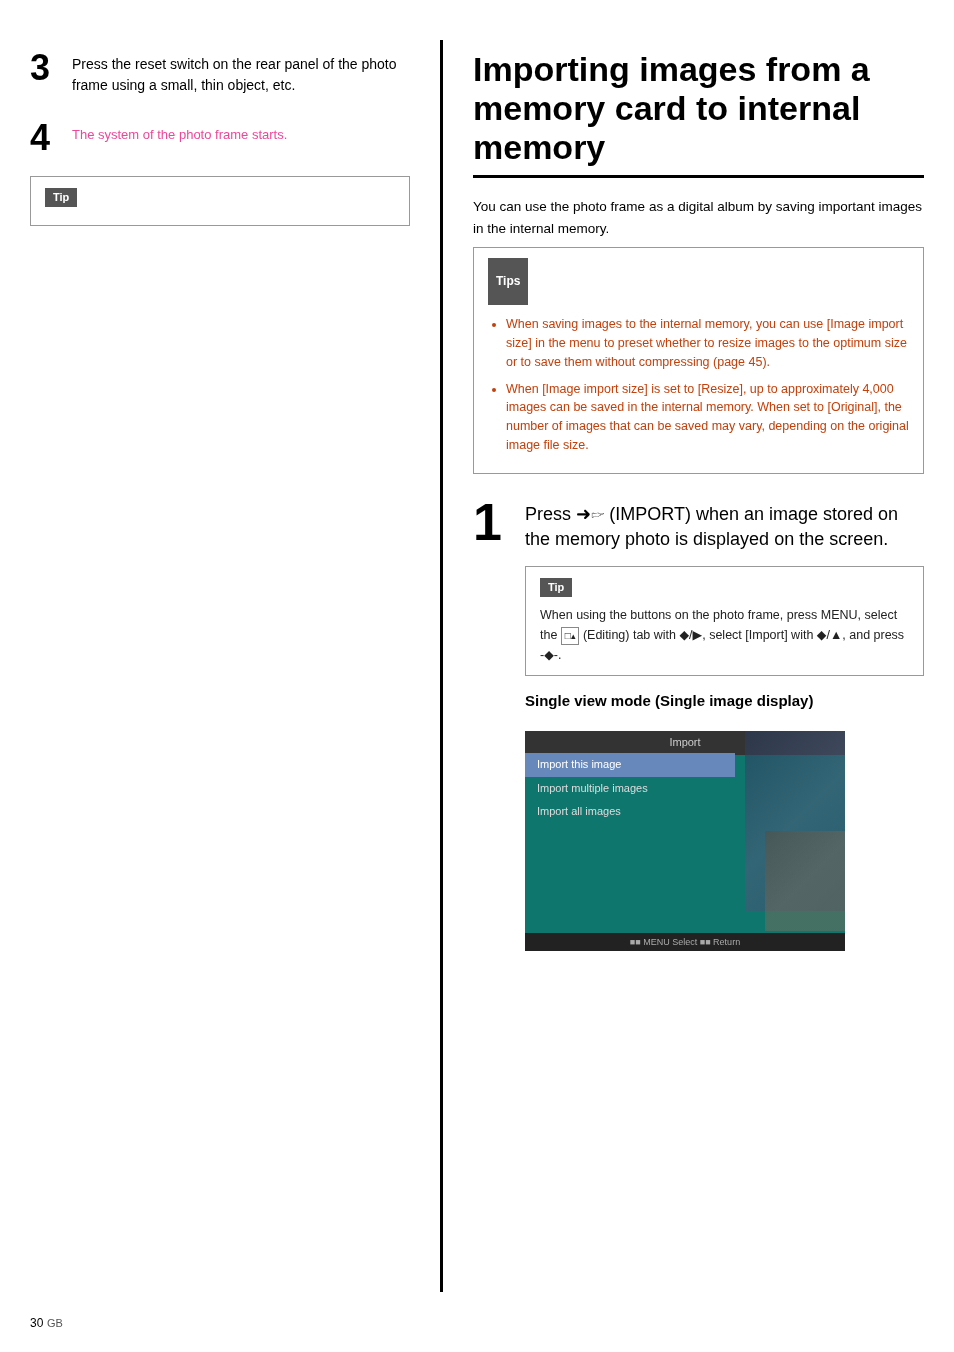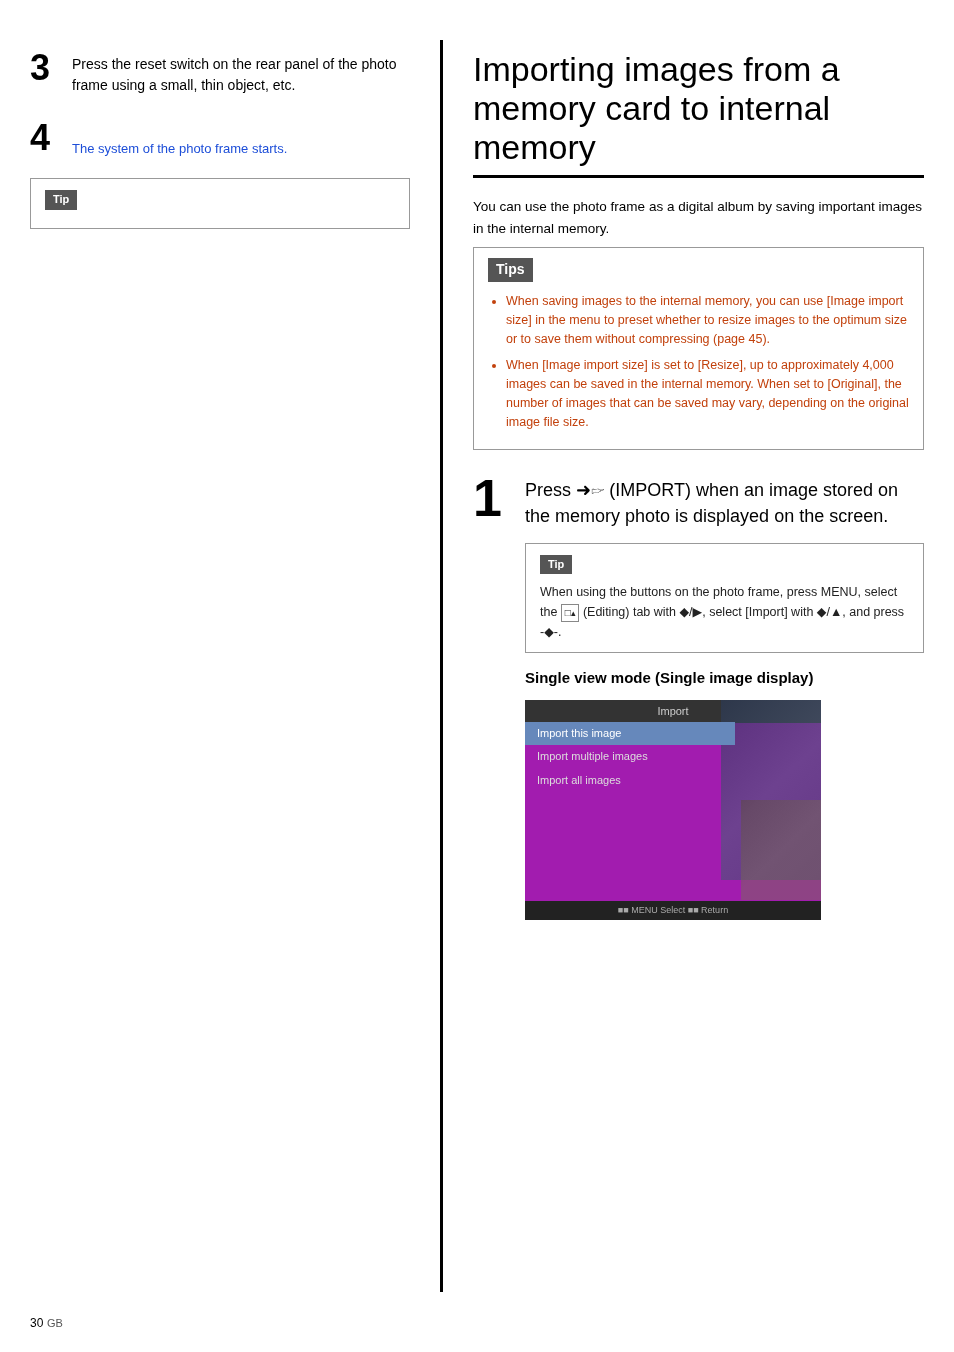--- a/index.html
+++ b/index.html
@@ -59,22 +59,22 @@
     }
 
     .step-text {
       font-size: 14px;
       line-height: 1.5;
       margin-bottom: 4px;
     }
 
     .sub-text {
       font-size: 13px;
-      color: #1d4ed8;
-      margin-top: 16px;
+      color: #ec4899;
+      margin-top: 2px;
     }
 
     
     .tip-box {
       border: 1px solid #999;
       padding: 10px 14px;
       margin-top: 16px;
       margin-bottom: 10px;
     }
 
@@ -91,21 +91,21 @@
 
     .tip-text {
       font-size: 12.5px;
       line-height: 1.5;
       color: #222;
     }
 
     
     .section-title {
       font-size: 34px;
-      font-weight: normal;
+      font-weight: bold;
       font-family: Arial, Helvetica, sans-serif;
       line-height: 1.15;
       margin-bottom: 18px;
       border-bottom: 3px solid #000;
       padding-bottom: 8px;
     }
 
     .section-intro {
       font-size: 13.5px;
       line-height: 1.6;
@@ -116,23 +116,23 @@
     .tips-box {
       border: 1px solid #999;
       padding: 10px 14px;
       margin-bottom: 22px;
     }
 
     .tips-label {
       display: inline-block;
       background: #555;
       color: #fff;
-      font-size: 14px;
-      font-weight: bold;
-      padding: 2px 8px;
+      font-size: 12px;
+      font-weight: bold;
+      padding: 15px 8px;
       margin-bottom: 10px;
     }
 
     .tips-list {
       list-style: disc;
       padding-left: 18px;
     }
 
     .tips-list li {
       font-size: 12.5px;
@@ -189,29 +189,29 @@
     .right-tip-text {
       font-size: 12.5px;
       line-height: 1.6;
       color: #222;
     }
 
     
     .sub-section-title {
       font-size: 15px;
       font-weight: bold;
-      margin-bottom: 12px;
+      margin-bottom: 20px;
       margin-top: 4px;
     }
 
     
     .screen-image {
-      width: 296px;
+      width: 320px;
       height: 220px;
-      background: #a21caf;
+      background: #0f766e;
       position: relative;
       margin-top: 8px;
       overflow: hidden;
     }
 
     .screen-top-bar {
       width: 100%;
       background: #333;
       color: #ccc;
       font-size: 11px;

